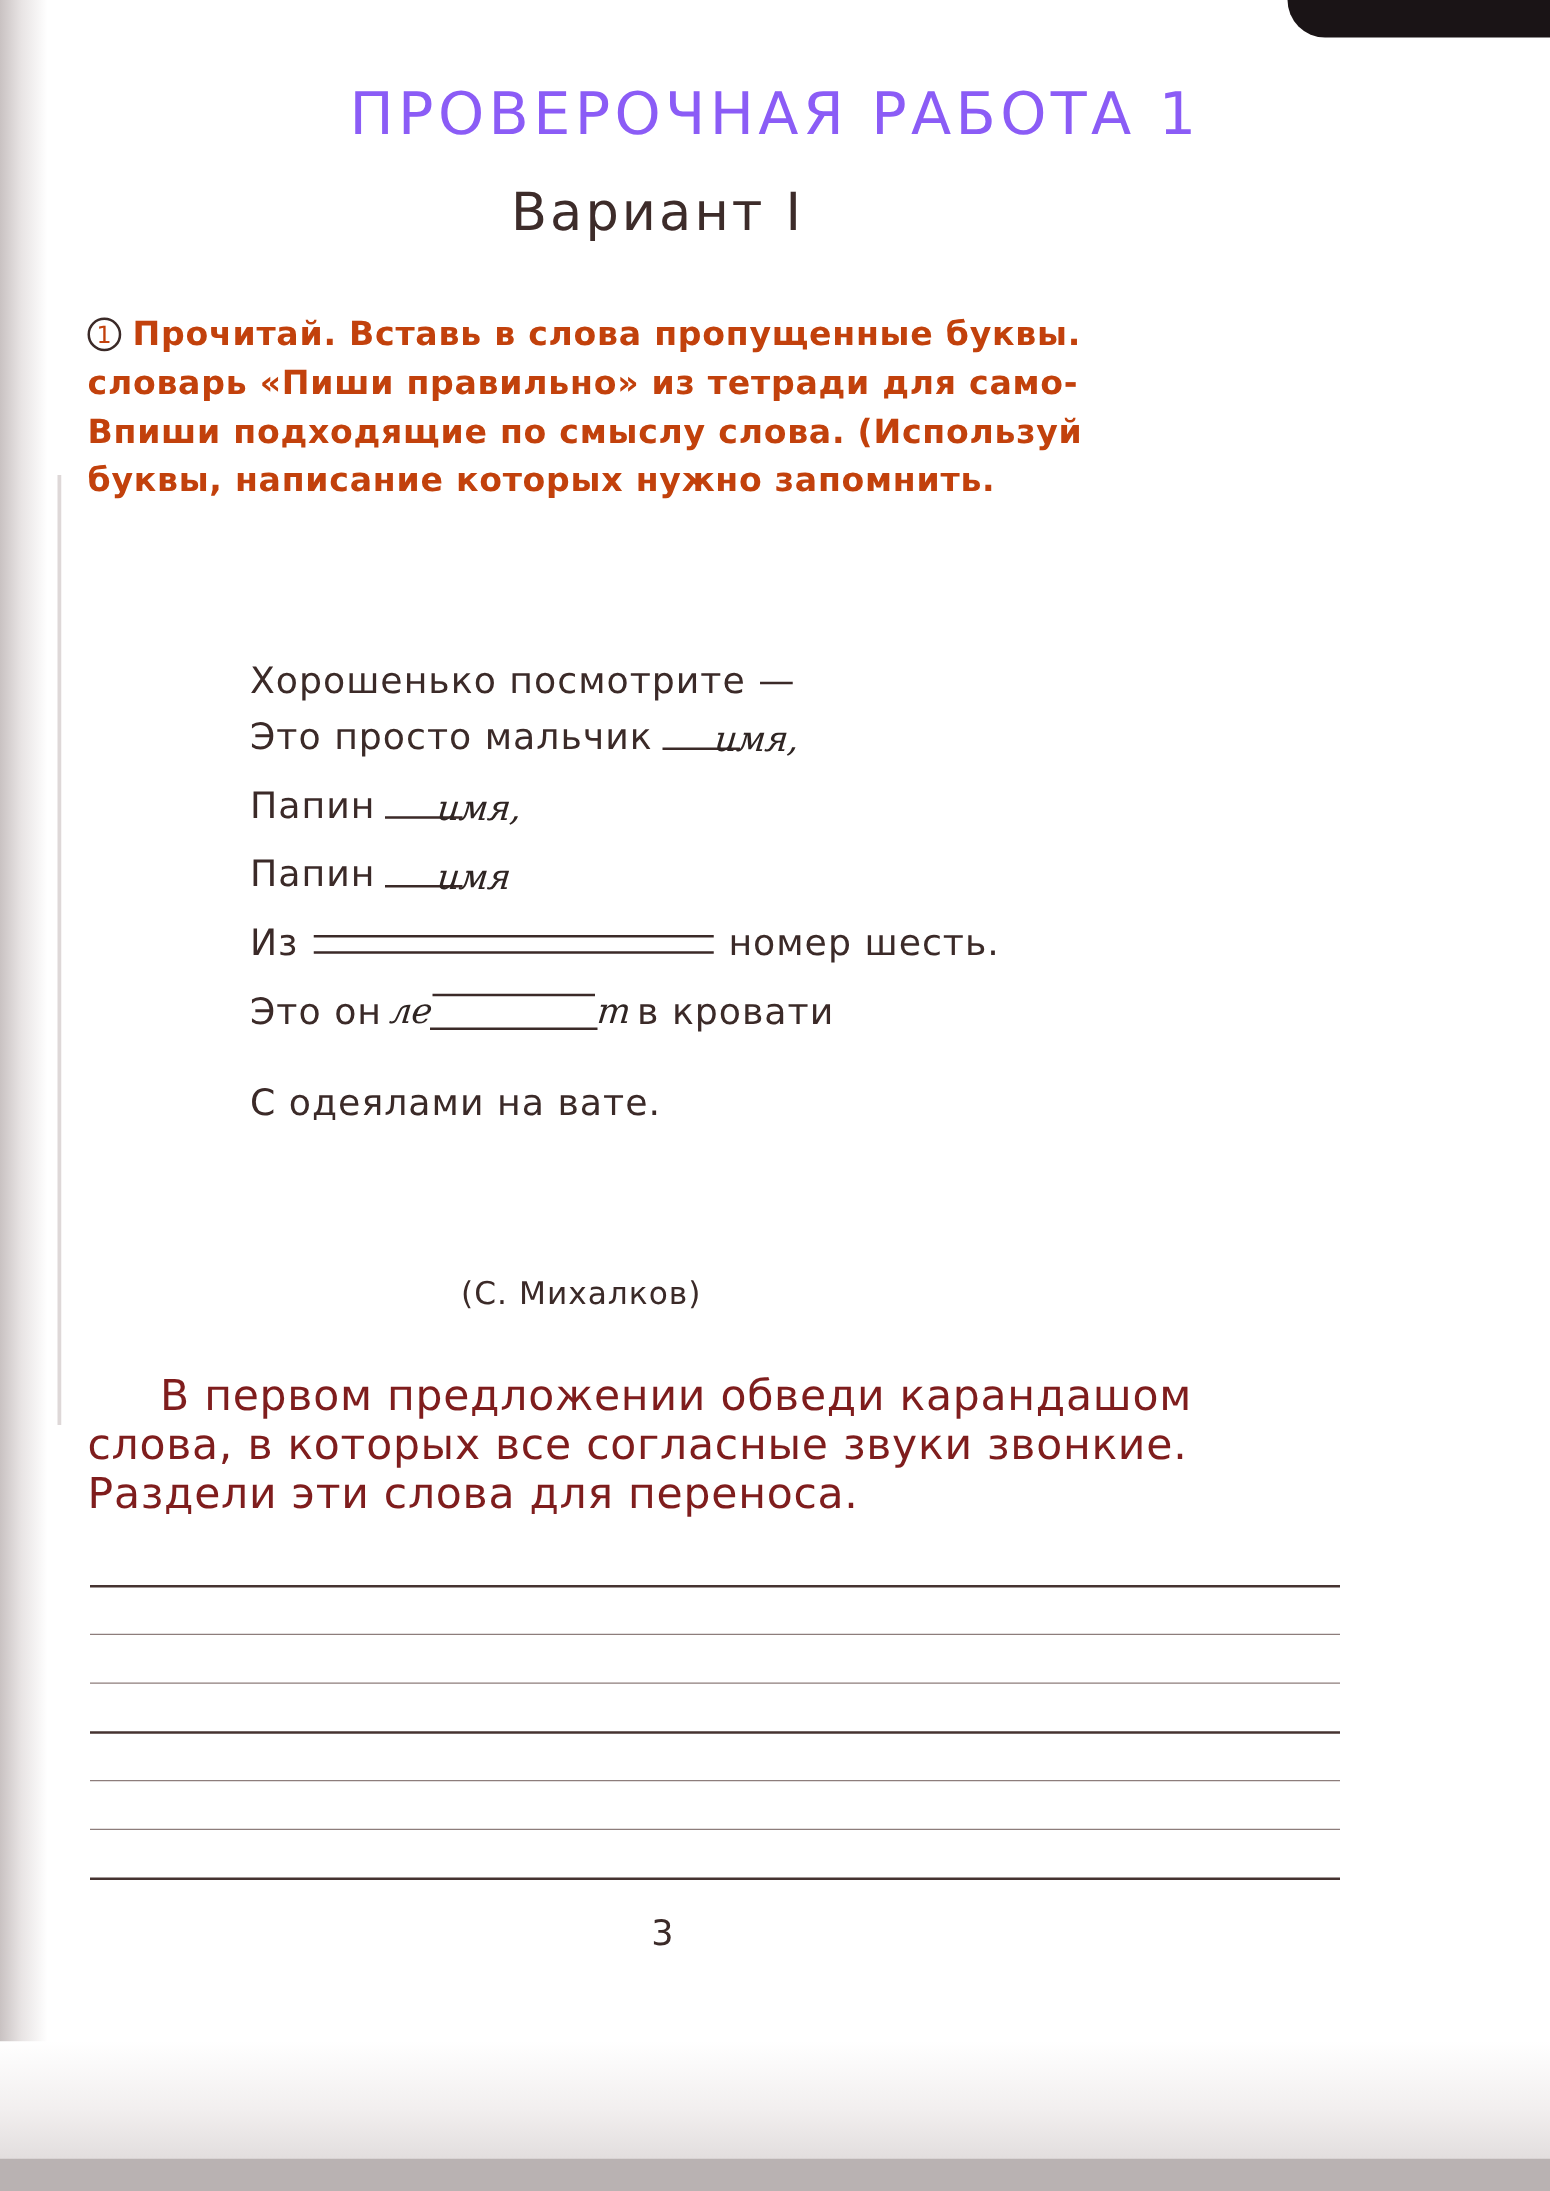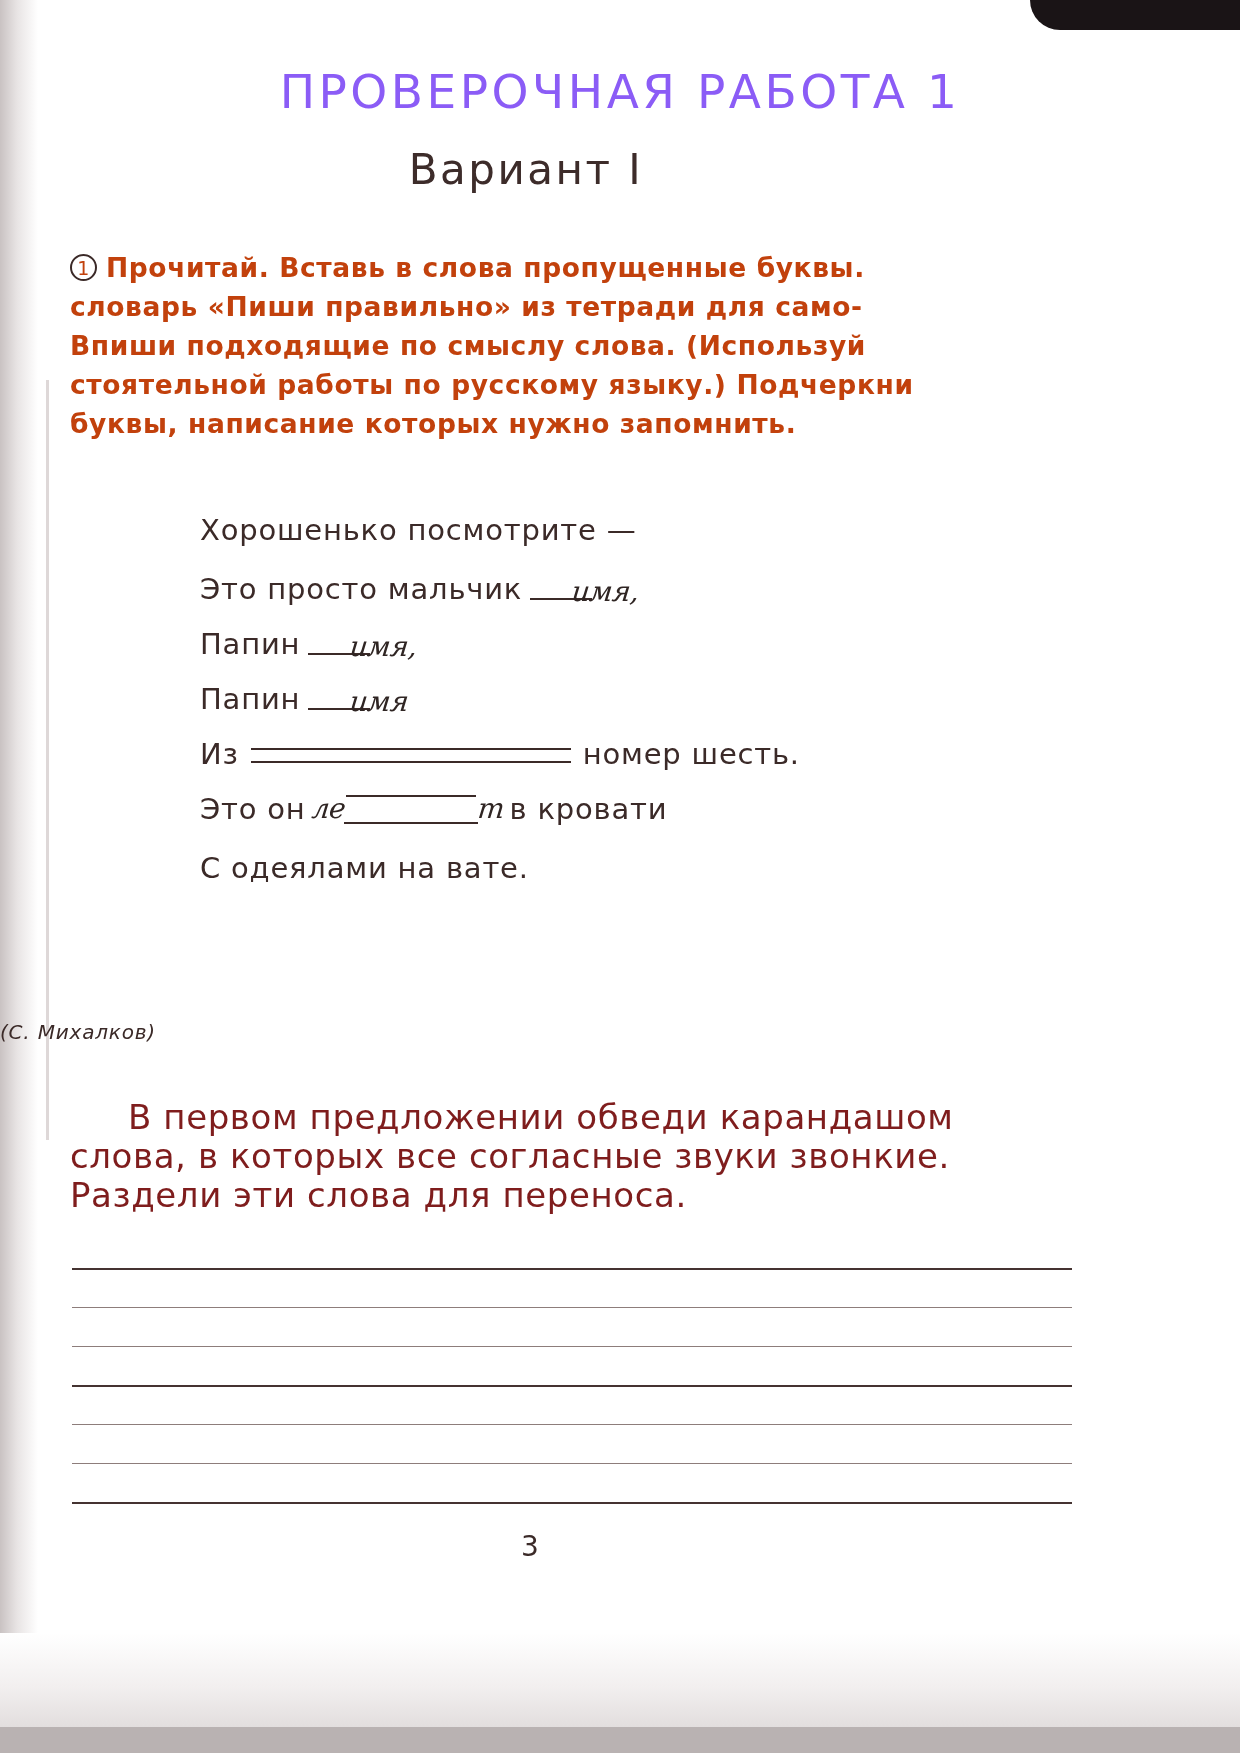--- a/index.html
+++ b/index.html
@@ -103,21 +103,21 @@
     font-weight:400;
     color:#3b2a28;
     letter-spacing:0.8px;
   }
   .poem-line {
     height:55px;
     display:flex;
     align-items:center;
     white-space:nowrap;
   }
-  .poem-line.gap { height:63px; }
+  .poem-line.gap { height:63px;align-items:flex-end; }
 
   .hand {
     font-family:"DejaVu Serif", serif;
     font-style:italic;
     font-size:27px;
     letter-spacing:-0.5px;
     color:#2f2523;
     transform:skewX(-6deg);
     display:inline-block;
   }
@@ -179,25 +179,24 @@
   .fill-word .rule-b {
     position:absolute; height:2px; background:#3b2a28;
   }
   .fill-word .rule-a { left:36px; width:130px; top:4px; }
   .fill-word .rule-b { left:34px; width:134px; bottom:3px; }
 
   .author {
     position:absolute;
     left:0; top:1020px;
     width:930px;
-    text-align:left;
-    font-size:20px;
+    text-align:center;
+    font-size:25px;
     letter-spacing:0.8px;
     color:#3b2a28;
-    font-style:italic;
   }
 
   
   .task-block2 {
     position:absolute;
     left:70px; top:1098px;
     width:890px;
     font-size:34px;
     font-weight:normal;
     line-height:39px;
@@ -242,21 +241,20 @@
 
 <div class="page">
 
   <div class="title">ПРОВЕРОЧНАЯ РАБОТА 1</div>
   <div class="subtitle">Вариант I</div>
 
   <div class="task-block">
     <span class="line"><span class="task-num">1</span><span>Прочитай. Вставь в слова пропущенные буквы.</span></span>
     <span class="line">словарь «Пиши правильно» из тетради для само-</span>
     <span class="line">Впиши подходящие по смыслу слова. (Используй</span>
-    <span class="line">стоятельной работы по русскому языку.) Подчеркни</span>
     <span class="line">буквы, написание которых нужно запомнить.</span>
   </div>
 
   <div class="poem">
 
     <div class="poem-line gap">
       <span>Хорошенько посмотрите —</span>
     </div>
 
     <div class="poem-line">

